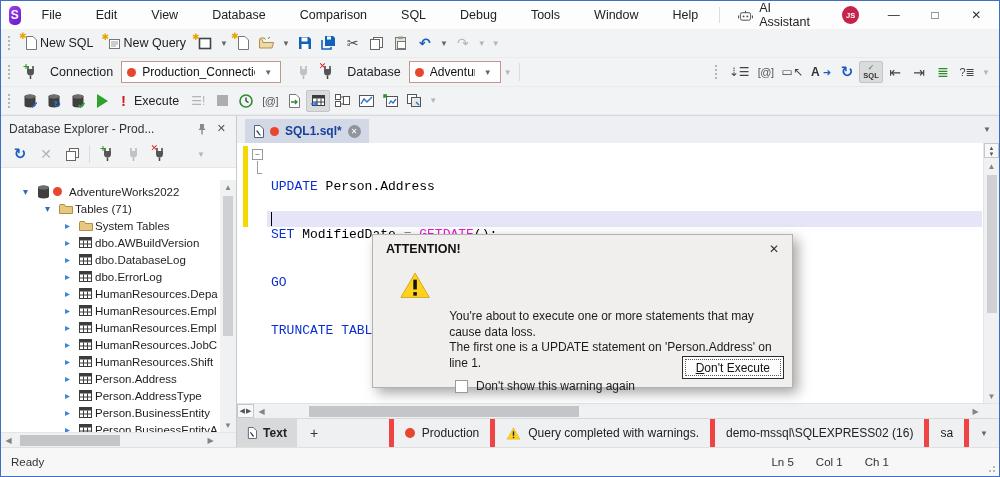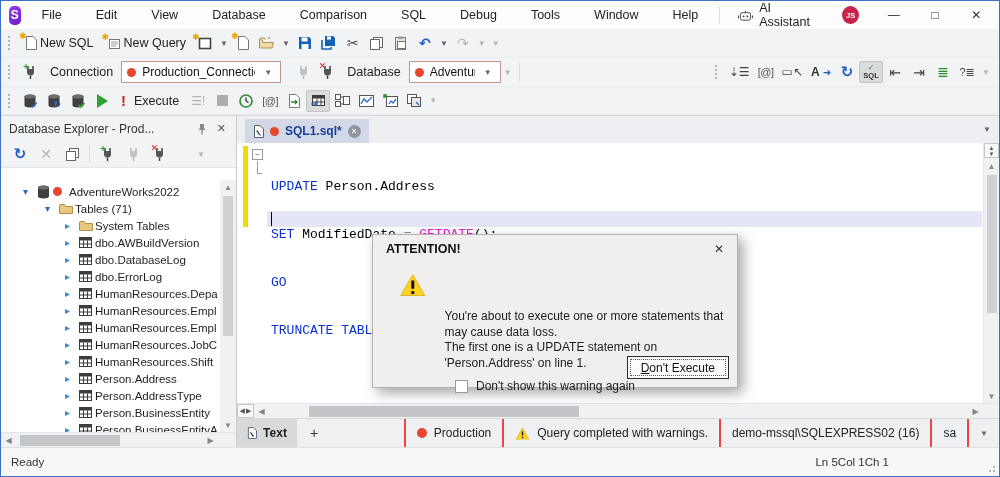--- a/index.html
+++ b/index.html
@@ -106,31 +106,31 @@
   .hsplit { width:17px; height:14px; border:1px solid #c6c7c9; background:#f7f8f9; display:flex; align-items:center; justify-content:center; font-size:7px; color:#555; gap:1px; }
   .ed-hscroll .sthumb-h { width:270px; margin-left:40px; }
   .ed-hscroll .sarr.right { margin-left:auto; }
   .corner { width:16px; height:14px; background:#f0f1f2; }
 
   
   .bottomstrip { height:29px; background:#eef0f2; border-top:1px solid #d9d9d9; display:flex; align-items:stretch; }
   .texttab { width:60px; background:#d8d9da; display:flex; align-items:center; justify-content:center; gap:6px; font-weight:bold; font-size:12px; color:#222; }
   .addtab { width:34px; display:flex; align-items:center; justify-content:center; font-size:14px; color:#333; }
   .seg-group { margin-left:auto; display:flex; align-items:stretch; }
-  .seg { display:flex; align-items:center; gap:7px; padding:0 11px; font-size:12px; color:#222; border-left:2px solid #ef4444; white-space:nowrap; }
+  .seg { display:flex; align-items:center; gap:7px; padding:0 11px; font-size:12px; color:#222; border-left:5px solid #ef4444; white-space:nowrap; }
   .seg .reddot { width:10px; height:10px; }
   .seg.caret-seg { padding:0 8px; }
 
   
   .statusbar { position:absolute; left:0; right:0; bottom:0; height:29px; background:#f7f7f8; border-top:1px solid #e0e0e1; display:flex; align-items:center; padding:0 10px; font-size:11.5px; color:#333; }
-  .sb-right { margin-left:auto; display:flex; margin-right:100px; }
+  .sb-right { margin-left:auto; display:flex; gap:22px; margin-right:100px; }
   .grip-corner { position:absolute; right:3px; bottom:3px; width:10px; height:10px; background-image:radial-gradient(circle,#b9b9b9 1px,transparent 1.2px); background-size:4px 4px; background-position:bottom right; clip-path:polygon(100% 0,100% 100%,0 100%); }
 
   
-  .dialog { position:absolute; left:371px; top:233px; width:366px; height:154px; background:#f0efee; border:1px solid #b5b2ae; box-shadow:5px 5px 12px rgba(0,0,0,.35); z-index:20; }
+  .dialog { position:absolute; left:371px; top:233px; width:421px; height:154px; background:#f0efee; border:1px solid #b5b2ae; box-shadow:5px 5px 12px rgba(0,0,0,.35); z-index:20; }
   .dlg-title { display:flex; align-items:center; padding:7px 10px 0 13px; }
   .dlg-title .t { font-weight:bold; font-size:12.5px; color:#111; flex:1; }
   .dlg-close { font-size:12px; color:#333; padding:0 3px; }
   .dlg-body { display:flex; margin:13px 12px 0 27px; gap:19px; }
   .dlg-text { font-size:12px; line-height:15.5px; color:#1c1c1c;margin-top:40px; }
   .dlg-check { display:flex; align-items:center; gap:8px; margin:8px 0 0 82px; }
   .cbox { width:13px; height:13px; border:1px solid #9a9a9a; background:#fff; }
   .dlg-buttons { position:absolute; right:8px; bottom:8px; display:flex; gap:10px; }
   .dlg-btn { height:23px; padding:0 13px; background:#fdfdfd; border:1px solid #8c8c8c; font-size:12px; color:#111; font-family:inherit; }
   .dlg-btn.focused { border:1px solid #2b2b2b; outline:1px dotted #555; outline-offset:-4px; }

